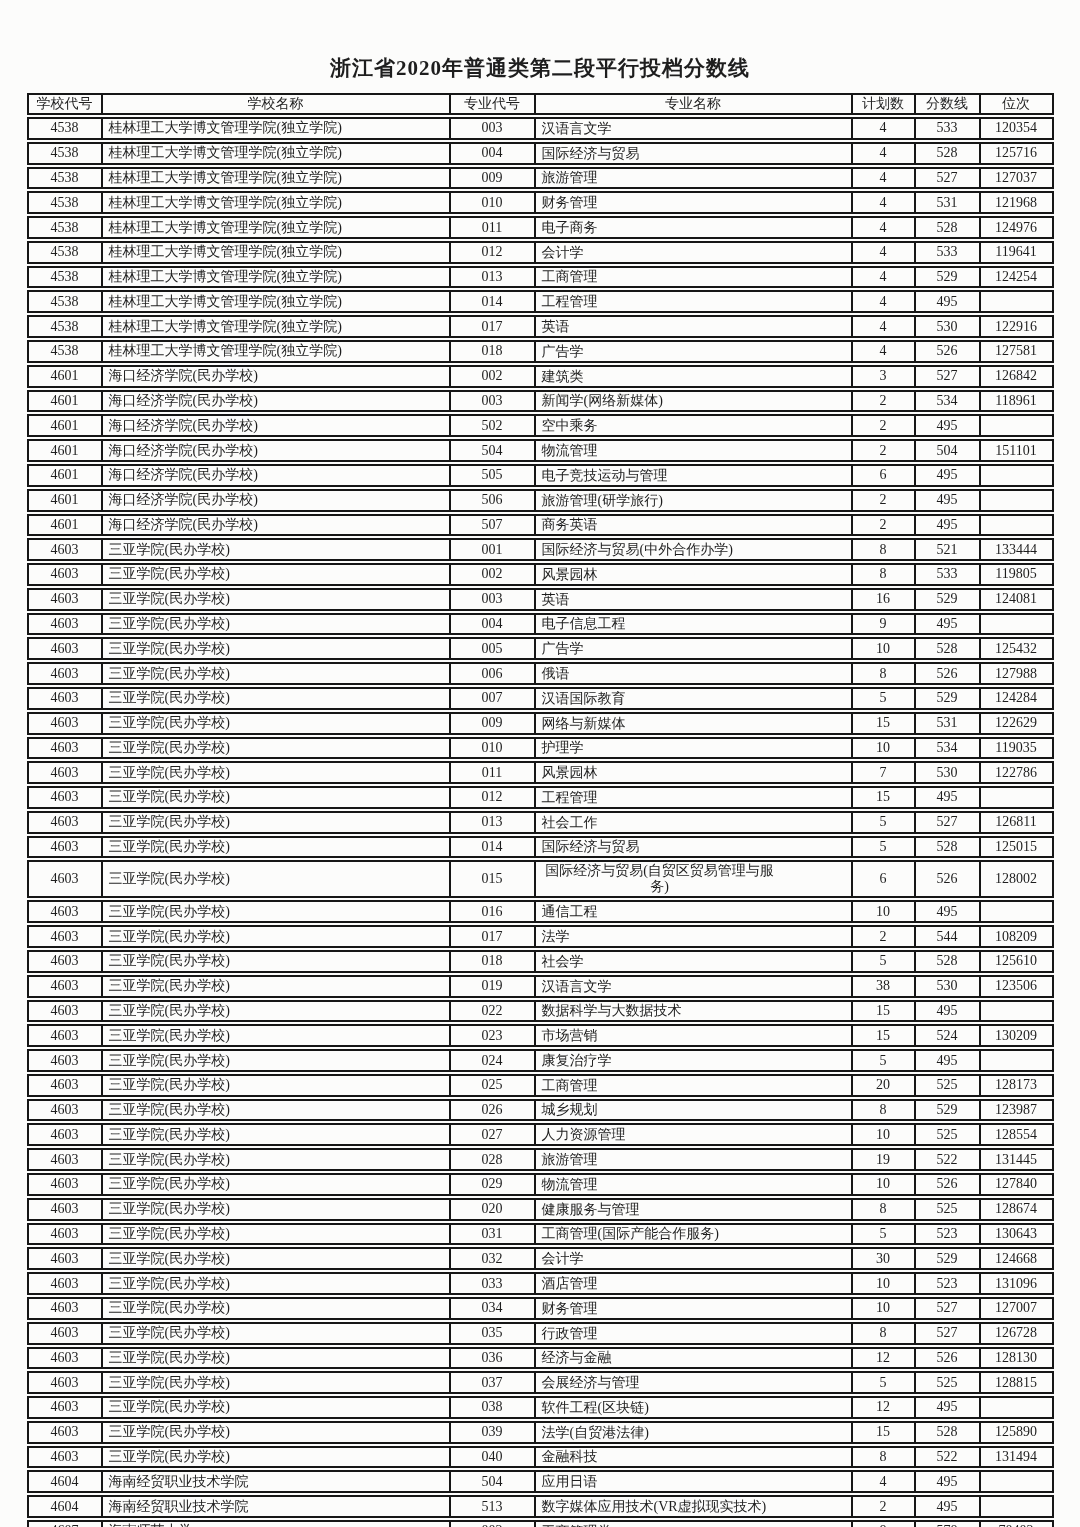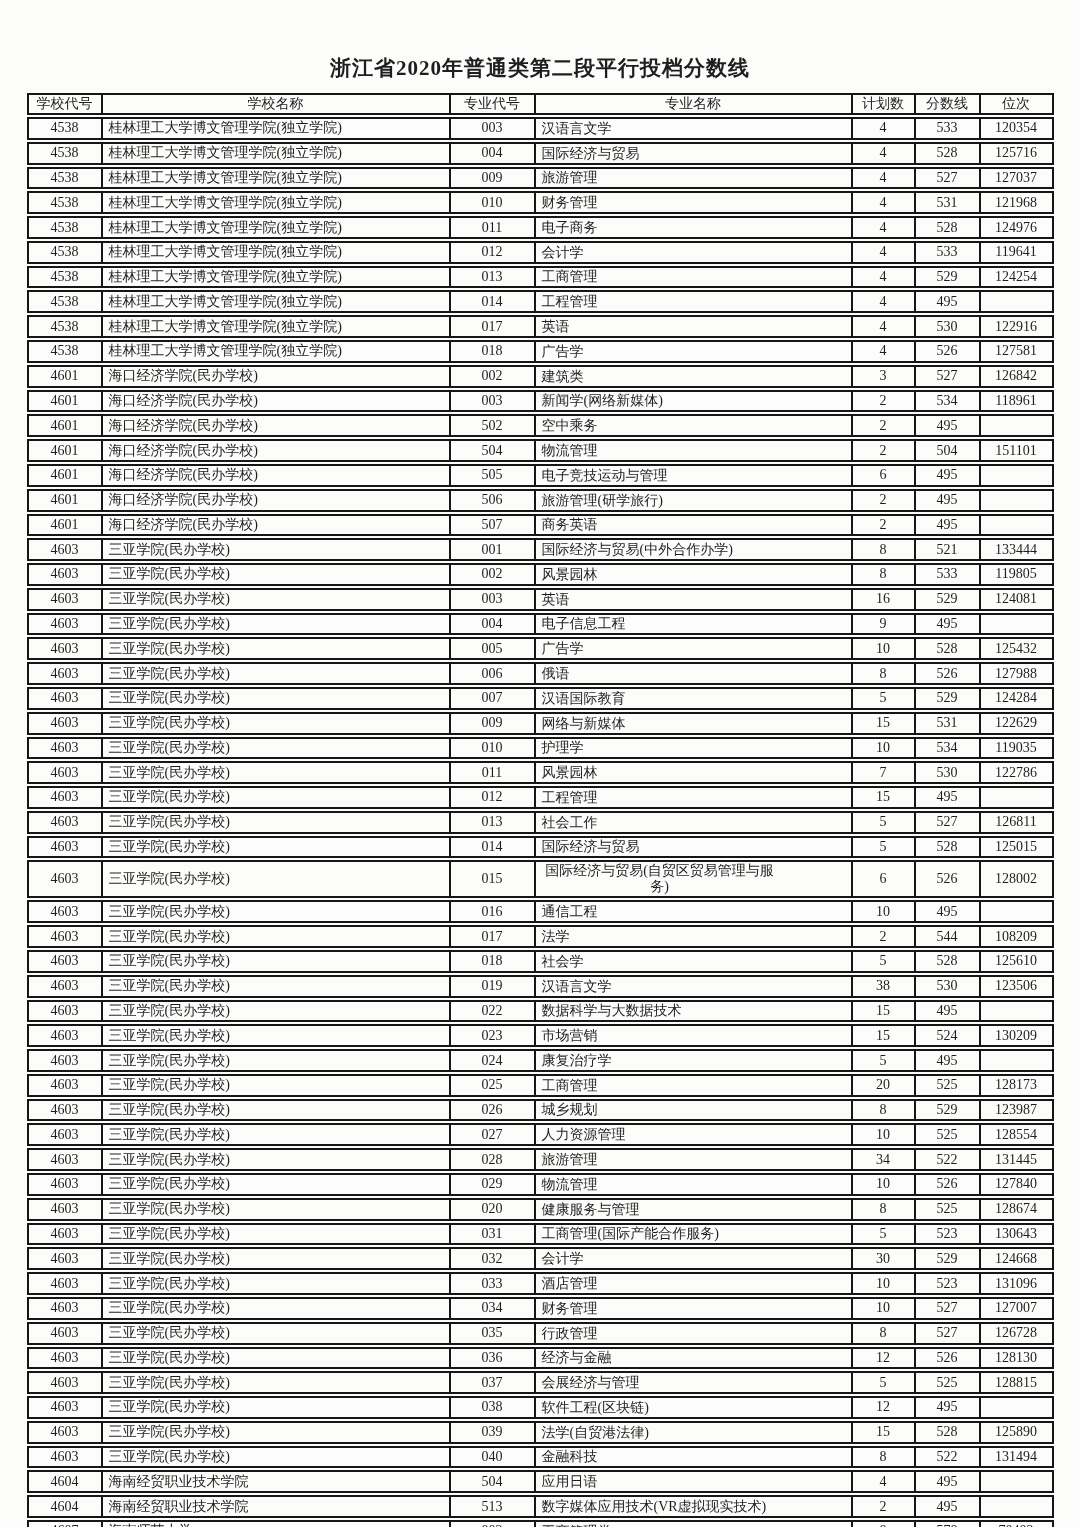--- a/index.html
+++ b/index.html
@@ -453,21 +453,21 @@
           <td class="c3 left"><span class="wrapbox">人力资源管理</span></td>
           <td class="c4 center"><span>10</span></td>
           <td class="c5 center"><span>525</span></td>
           <td class="c6 center"><span>128554</span></td>
         </tr>
         <tr>
           <td class="c0 center"><span>4603</span></td>
           <td class="c1 left"><span>三亚学院(民办学校)</span></td>
           <td class="c2 center"><span>028</span></td>
           <td class="c3 left"><span class="wrapbox">旅游管理</span></td>
-          <td class="c4 center"><span>34</span></td>
+          <td class="c4 center"><span>19</span></td>
           <td class="c5 center"><span>522</span></td>
           <td class="c6 center"><span>131445</span></td>
         </tr>
         <tr>
           <td class="c0 center"><span>4603</span></td>
           <td class="c1 left"><span>三亚学院(民办学校)</span></td>
           <td class="c2 center"><span>029</span></td>
           <td class="c3 left"><span class="wrapbox">物流管理</span></td>
           <td class="c4 center"><span>10</span></td>
           <td class="c5 center"><span>526</span></td>

